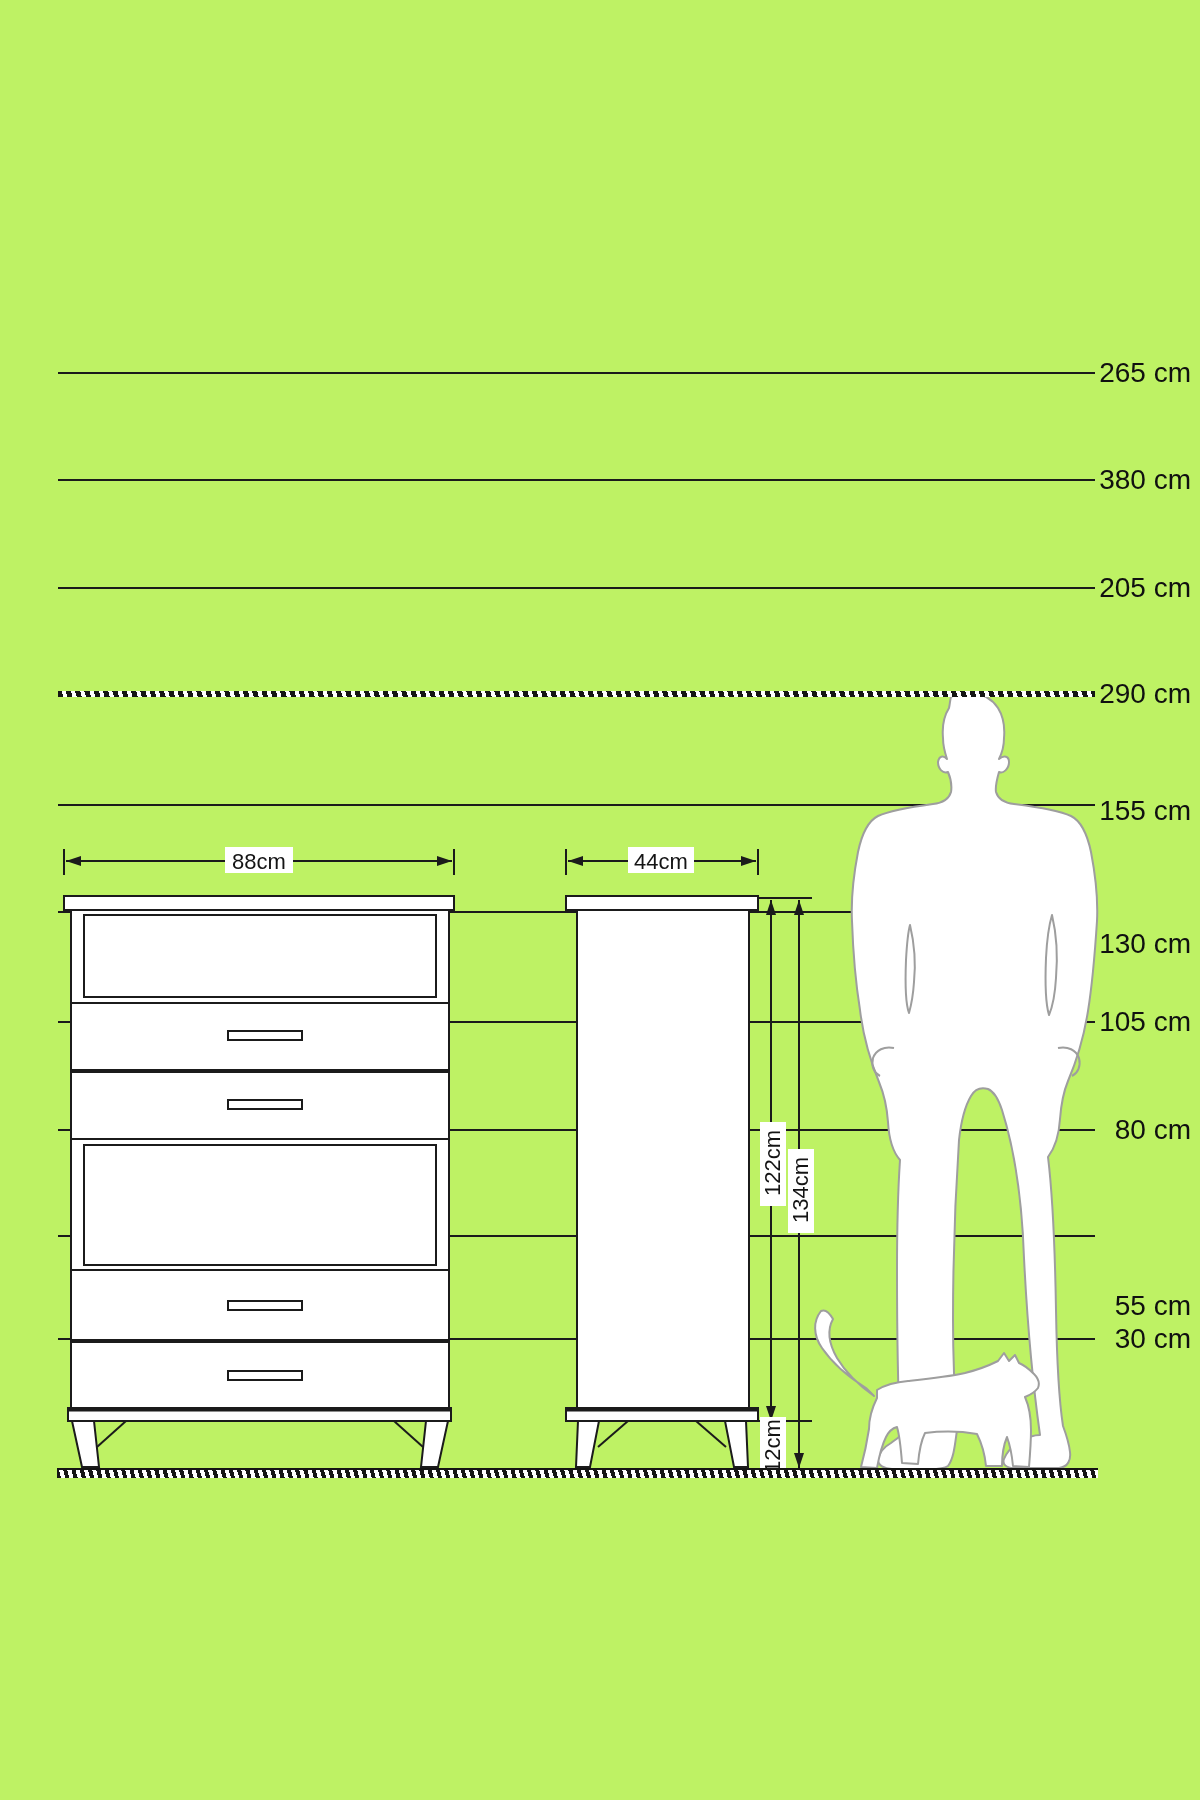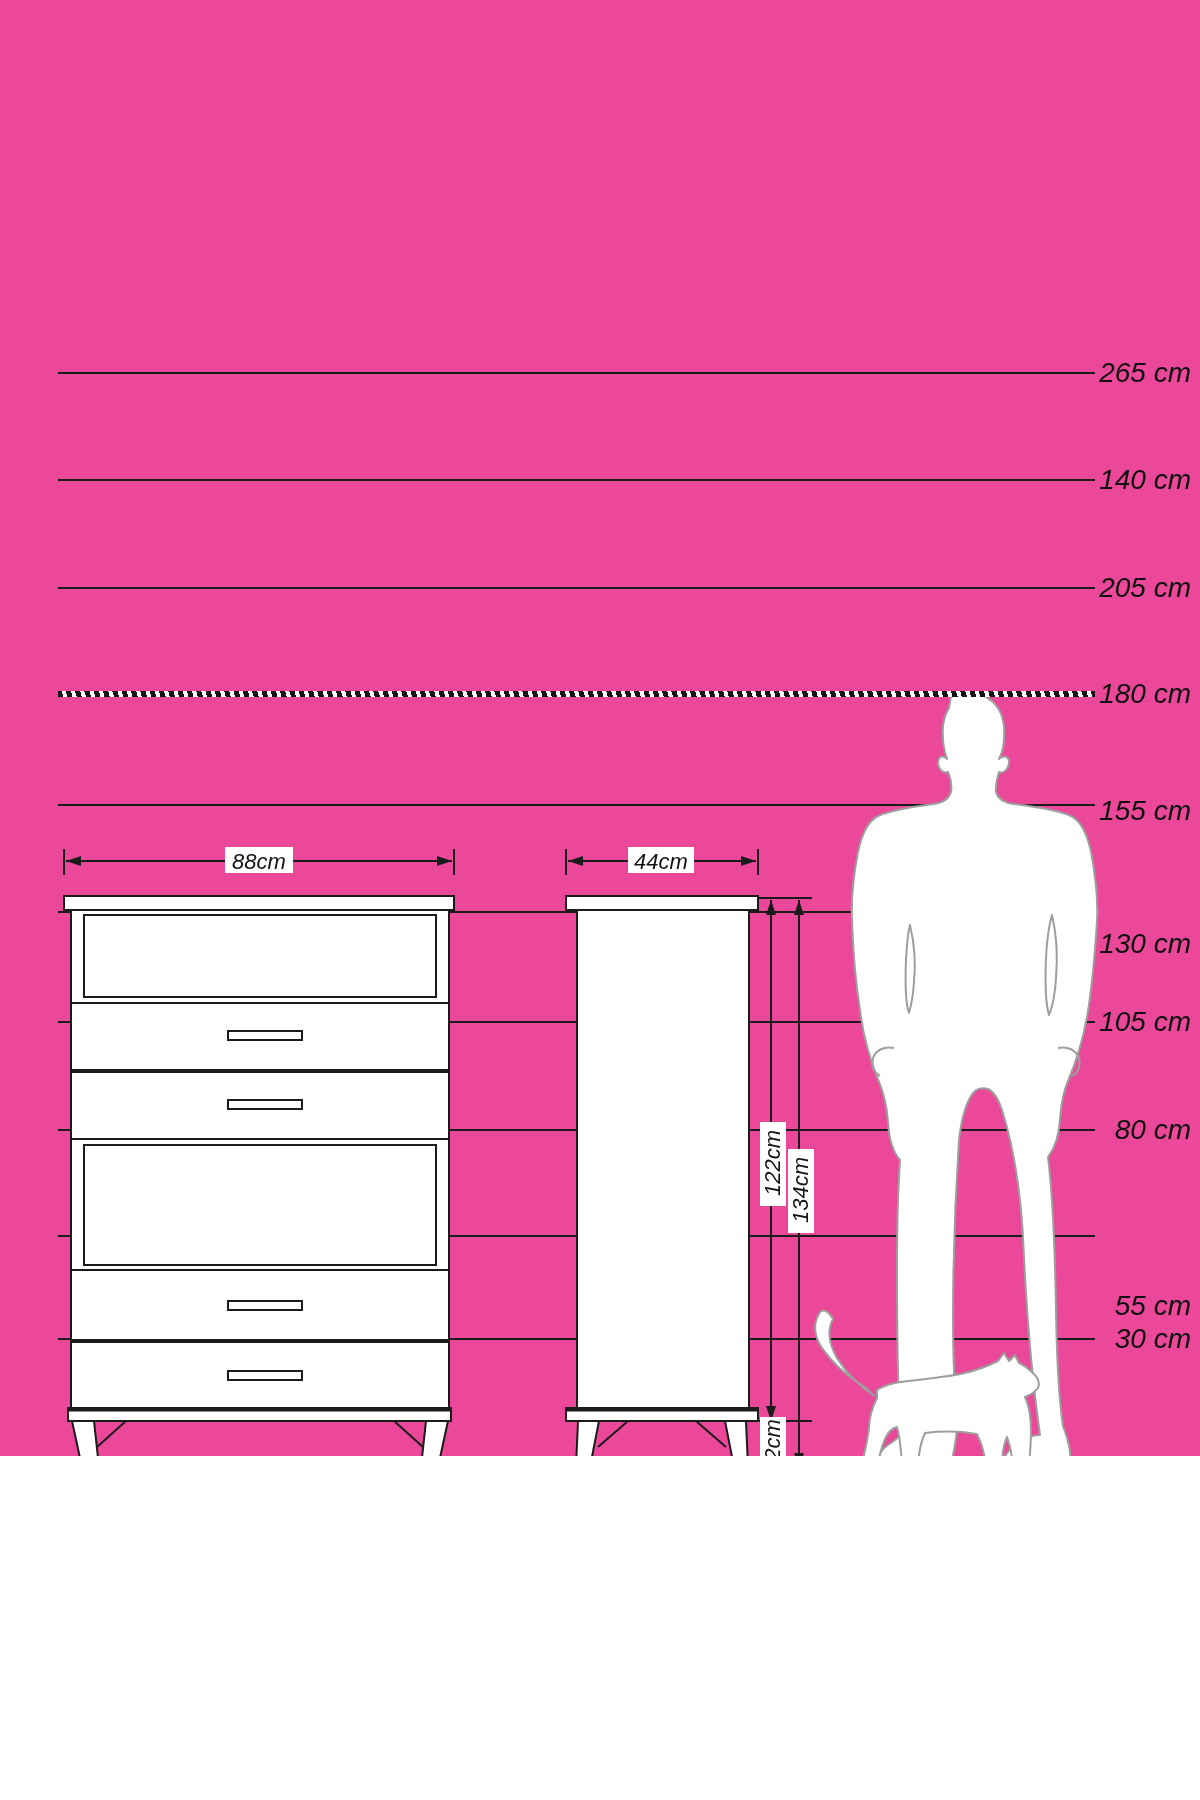--- a/index.html
+++ b/index.html
@@ -1,22 +1,21 @@
 <!DOCTYPE html>
 <html><head>
 <meta charset="utf-8">
 <style>
   html,body{margin:0;padding:0;background:#fff;}
   .canvas{
     position:relative;
-    width:1200px;height:1456px;
-    background:#ec4899;
+    width:1200px;height:1800px;
+    background:#bef264;
     overflow:hidden;
     font-family:"Liberation Sans", sans-serif;
-    font-style:italic;
   }
   .ruler-line{
     position:absolute;
     left:58px;width:1037px;height:2px;
     background:#1b1b1b;
   }
   .ruler-label{
     position:absolute;
     right:9px;
     font-size:28px;
@@ -49,24 +48,24 @@
 </style>
 </head>
 <body>
 
 <div class="canvas">
 
   <div id="ruler-layer">
       <div class="ruler-line" style="top: 372px;"></div>
       <div class="ruler-label" style="top: 357px;">265 cm</div>
       <div class="ruler-line" style="top: 479px;"></div>
-      <div class="ruler-label" style="top: 464px;">140 cm</div>
+      <div class="ruler-label" style="top: 464px;">380 cm</div>
       <div class="ruler-line" style="top: 587px;"></div>
       <div class="ruler-label" style="top: 572px;">205 cm</div>
-      <div class="ruler-label" style="top: 678px;">180 cm</div>
+      <div class="ruler-label" style="top: 678px;">290 cm</div>
       <div class="ruler-line" style="top: 804px;"></div>
       <div class="ruler-label" style="top: 795px;">155 cm</div>
       <div class="ruler-line" style="top: 911px;"></div>
       <div class="ruler-label" style="top: 896px; margin-top: 32px;">130 cm</div>
       <div class="ruler-line" style="top: 1021px;"></div>
       <div class="ruler-label" style="top: 1006px;">105 cm</div>
       <div class="ruler-line" style="top: 1129px;"></div>
       <div class="ruler-label" style="top: 1114px;">80 cm</div>
       <div class="ruler-line" style="top: 1235px;"></div>
       <div class="ruler-label" style="top: 1290px; text-align: right;">55 cm</div>

